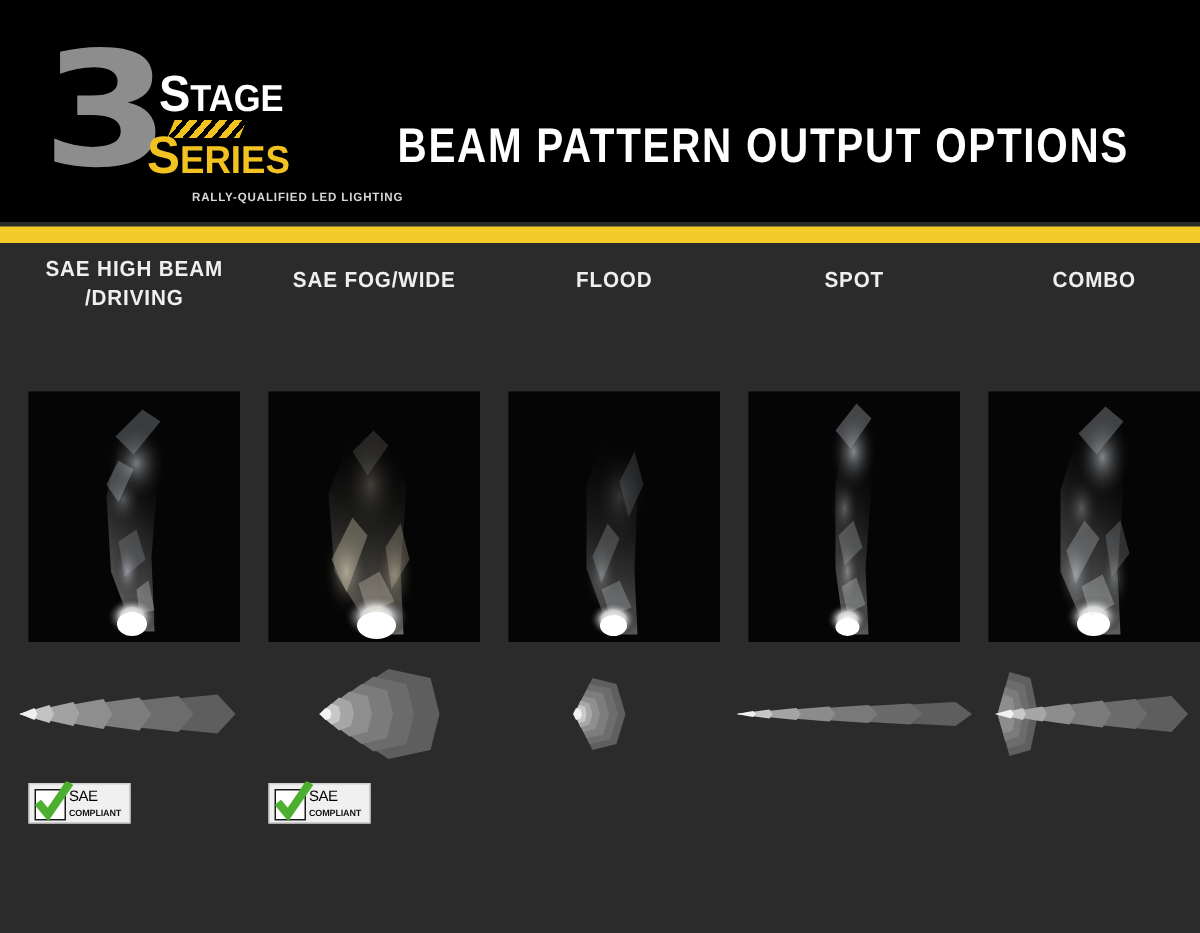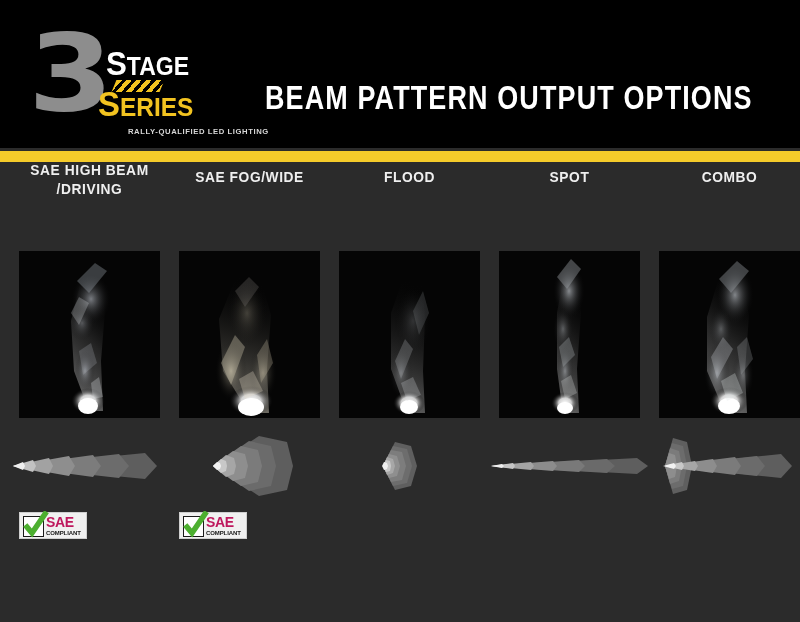--- a/index.html
+++ b/index.html
@@ -117,21 +117,21 @@
     position: absolute;
     left: 0; top: 151px;
     width: 800px;
     height: 11px;
     background: #f5cb2a;
   }
 
   
   .columns {
     position: absolute;
-    left: 19px; top: 168px;
+    left: 19px; top: 178px;
     width: 762px;
     height: 420px;
   }
   .col {
     position: absolute;
     top: 0;
     width: 141px;
   }
   .col-0 { left: 0px; }
   .col-1 { left: 160px; }
@@ -202,23 +202,23 @@
     background: #ffffff;
   }
   .sae-check svg { position: absolute; left: -3px; top: -6px; }
   .sae-text {
     position: absolute;
     left: 26px; top: 2px;
     width: 42px;
   }
   .sae-main {
     font-family: "Liberation Sans", sans-serif;
-    font-size: 14px;
-    font-weight: bold;
-    color: #be185d;
+    font-size: 10px;
+    font-weight: normal;
+    color: #000000;
     line-height: 14px;
     letter-spacing: -0.3px;
   }
   .sae-sub {
     font-family: "Liberation Sans", sans-serif;
     font-size: 6px;
     font-weight: bold;
     color: #141414;
     line-height: 8px;
     letter-spacing: -0.1px;

